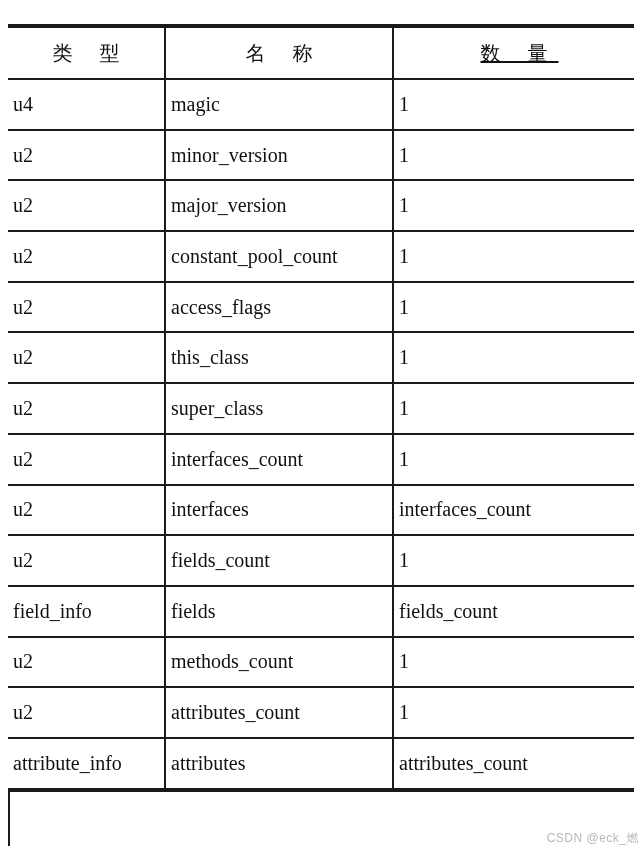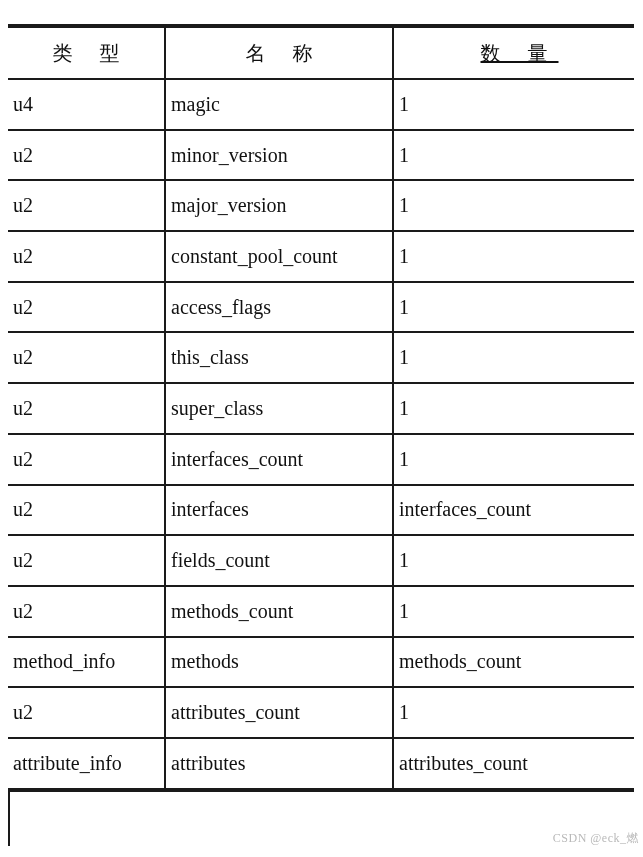--- a/index.html
+++ b/index.html
@@ -95,21 +95,21 @@
     top: 24px;
     width: 2px;
     height: 822px;
     background: #1a1a1a;
   }
 
   .watermark {
     position: absolute;
     right: 4px;
     top: 830px;
-    font-family: Liberation Serif, serif;
+    font-family: Liberation Sans, sans-serif;
     font-size: 12px;
     color: #b9b9b9;
     letter-spacing: 0.5px;
     white-space: nowrap;
   }
 </style>
 </head>
 <body>
 
 <div id="page">
@@ -175,28 +175,28 @@
             <td>u2</td>
             <td>interfaces</td>
             <td class="last-col">interfaces_count</td>
           </tr>
           <tr>
             <td>u2</td>
             <td>fields_count</td>
             <td class="last-col">1</td>
           </tr>
           <tr>
+            <td>field_info</td>
+            <td>fields</td>
+            <td class="last-col">fields_count</td>
+          </tr>
+          <tr>
             <td>u2</td>
             <td>methods_count</td>
             <td class="last-col">1</td>
-          </tr>
-          <tr>
-            <td>method_info</td>
-            <td>methods</td>
-            <td class="last-col">methods_count</td>
           </tr>
           <tr>
             <td>u2</td>
             <td>attributes_count</td>
             <td class="last-col">1</td>
           </tr>
           <tr class="last-row">
             <td>attribute_info</td>
             <td>attributes</td>
             <td class="last-col">attributes_count</td>

